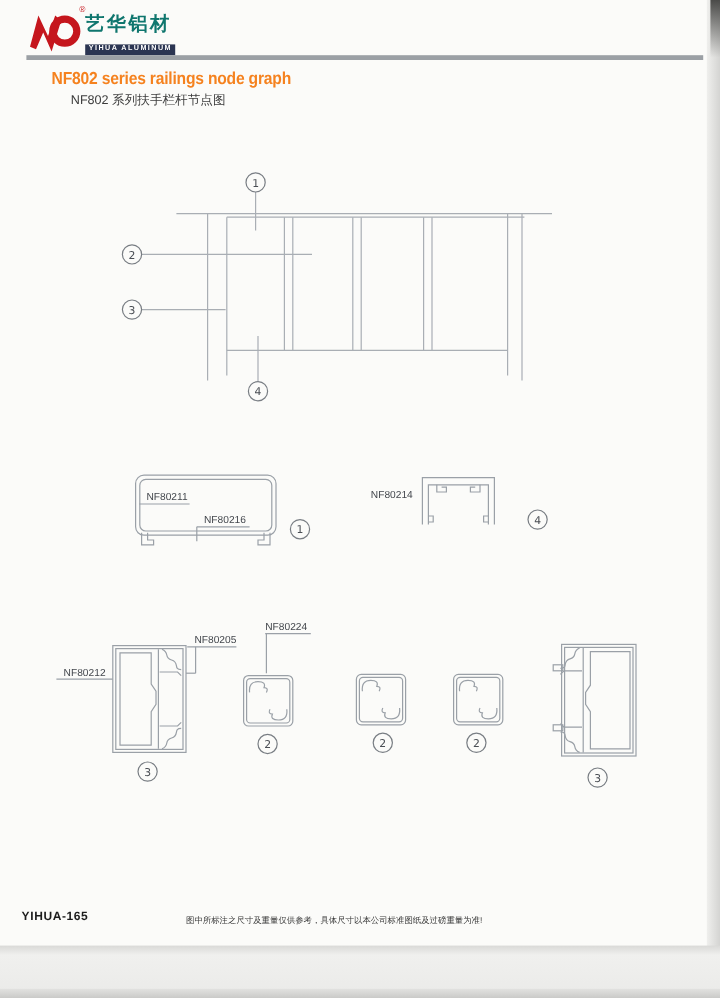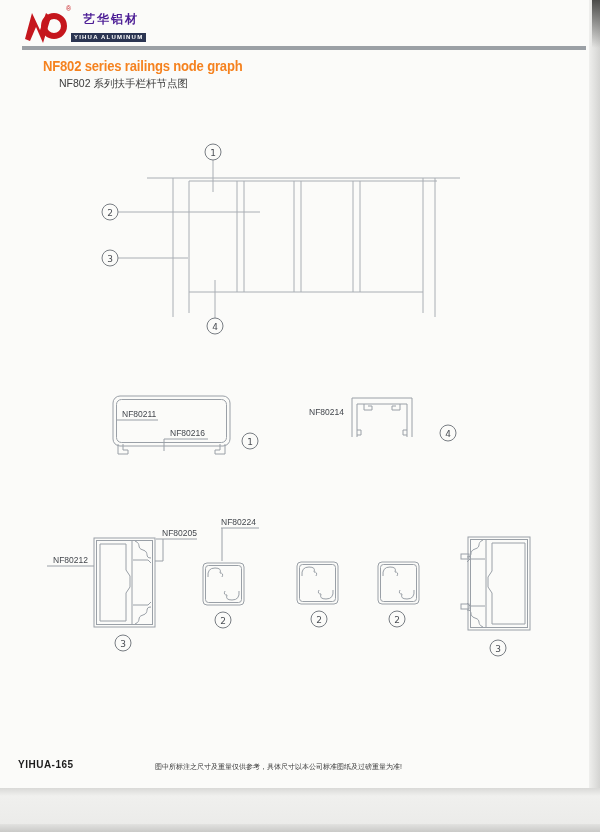--- a/index.html
+++ b/index.html
@@ -1,20 +1,20 @@
 <!DOCTYPE html>
 <html><head>
 <meta charset="utf-8">
 <style>
   html,body{margin:0;padding:0;}
   body{font-family:"Liberation Sans",sans-serif;}
   #page{position:relative;width:600px;height:832px;background:#fbfbf9;overflow:hidden;}
   .abs{position:absolute;}
   
-  #brand-cn{font-size:12px;font-weight:bold;color:#4c1d95;letter-spacing:2px;line-height:1;margin-left:12px;}
+  #brand-cn{font-size:16px;font-weight:bold;color:#0f766e;letter-spacing:2px;line-height:1;}
   #brand-en{margin-top:2px;background:#2b3552;color:#fff;font-size:6px;font-weight:bold;
             letter-spacing:1.2px;padding:1.5px 3px;display:inline-block;line-height:1;}
   #divider-bar{left:22px;top:46px;width:564px;height:4px;background:#9ba0a5;}
   #title-en{left:43px;top:58px;font-size:14.5px;font-weight:bold;color:#f5821f;
             letter-spacing:-0.2px;transform:scaleX(0.9);transform-origin:left;white-space:nowrap;}
   #title-cn{left:45px;top:77px;font-size:10.5px;color:#3c3c3c;white-space:nowrap;padding-left:14px;}
   
   #footer-code{left:18px;top:759px;font-size:10px;font-weight:bold;color:#1c1c1c;letter-spacing:0.5px;}
   #footer-note{left:155px;top:762px;font-size:7px;color:#383838;white-space:nowrap;}
   

